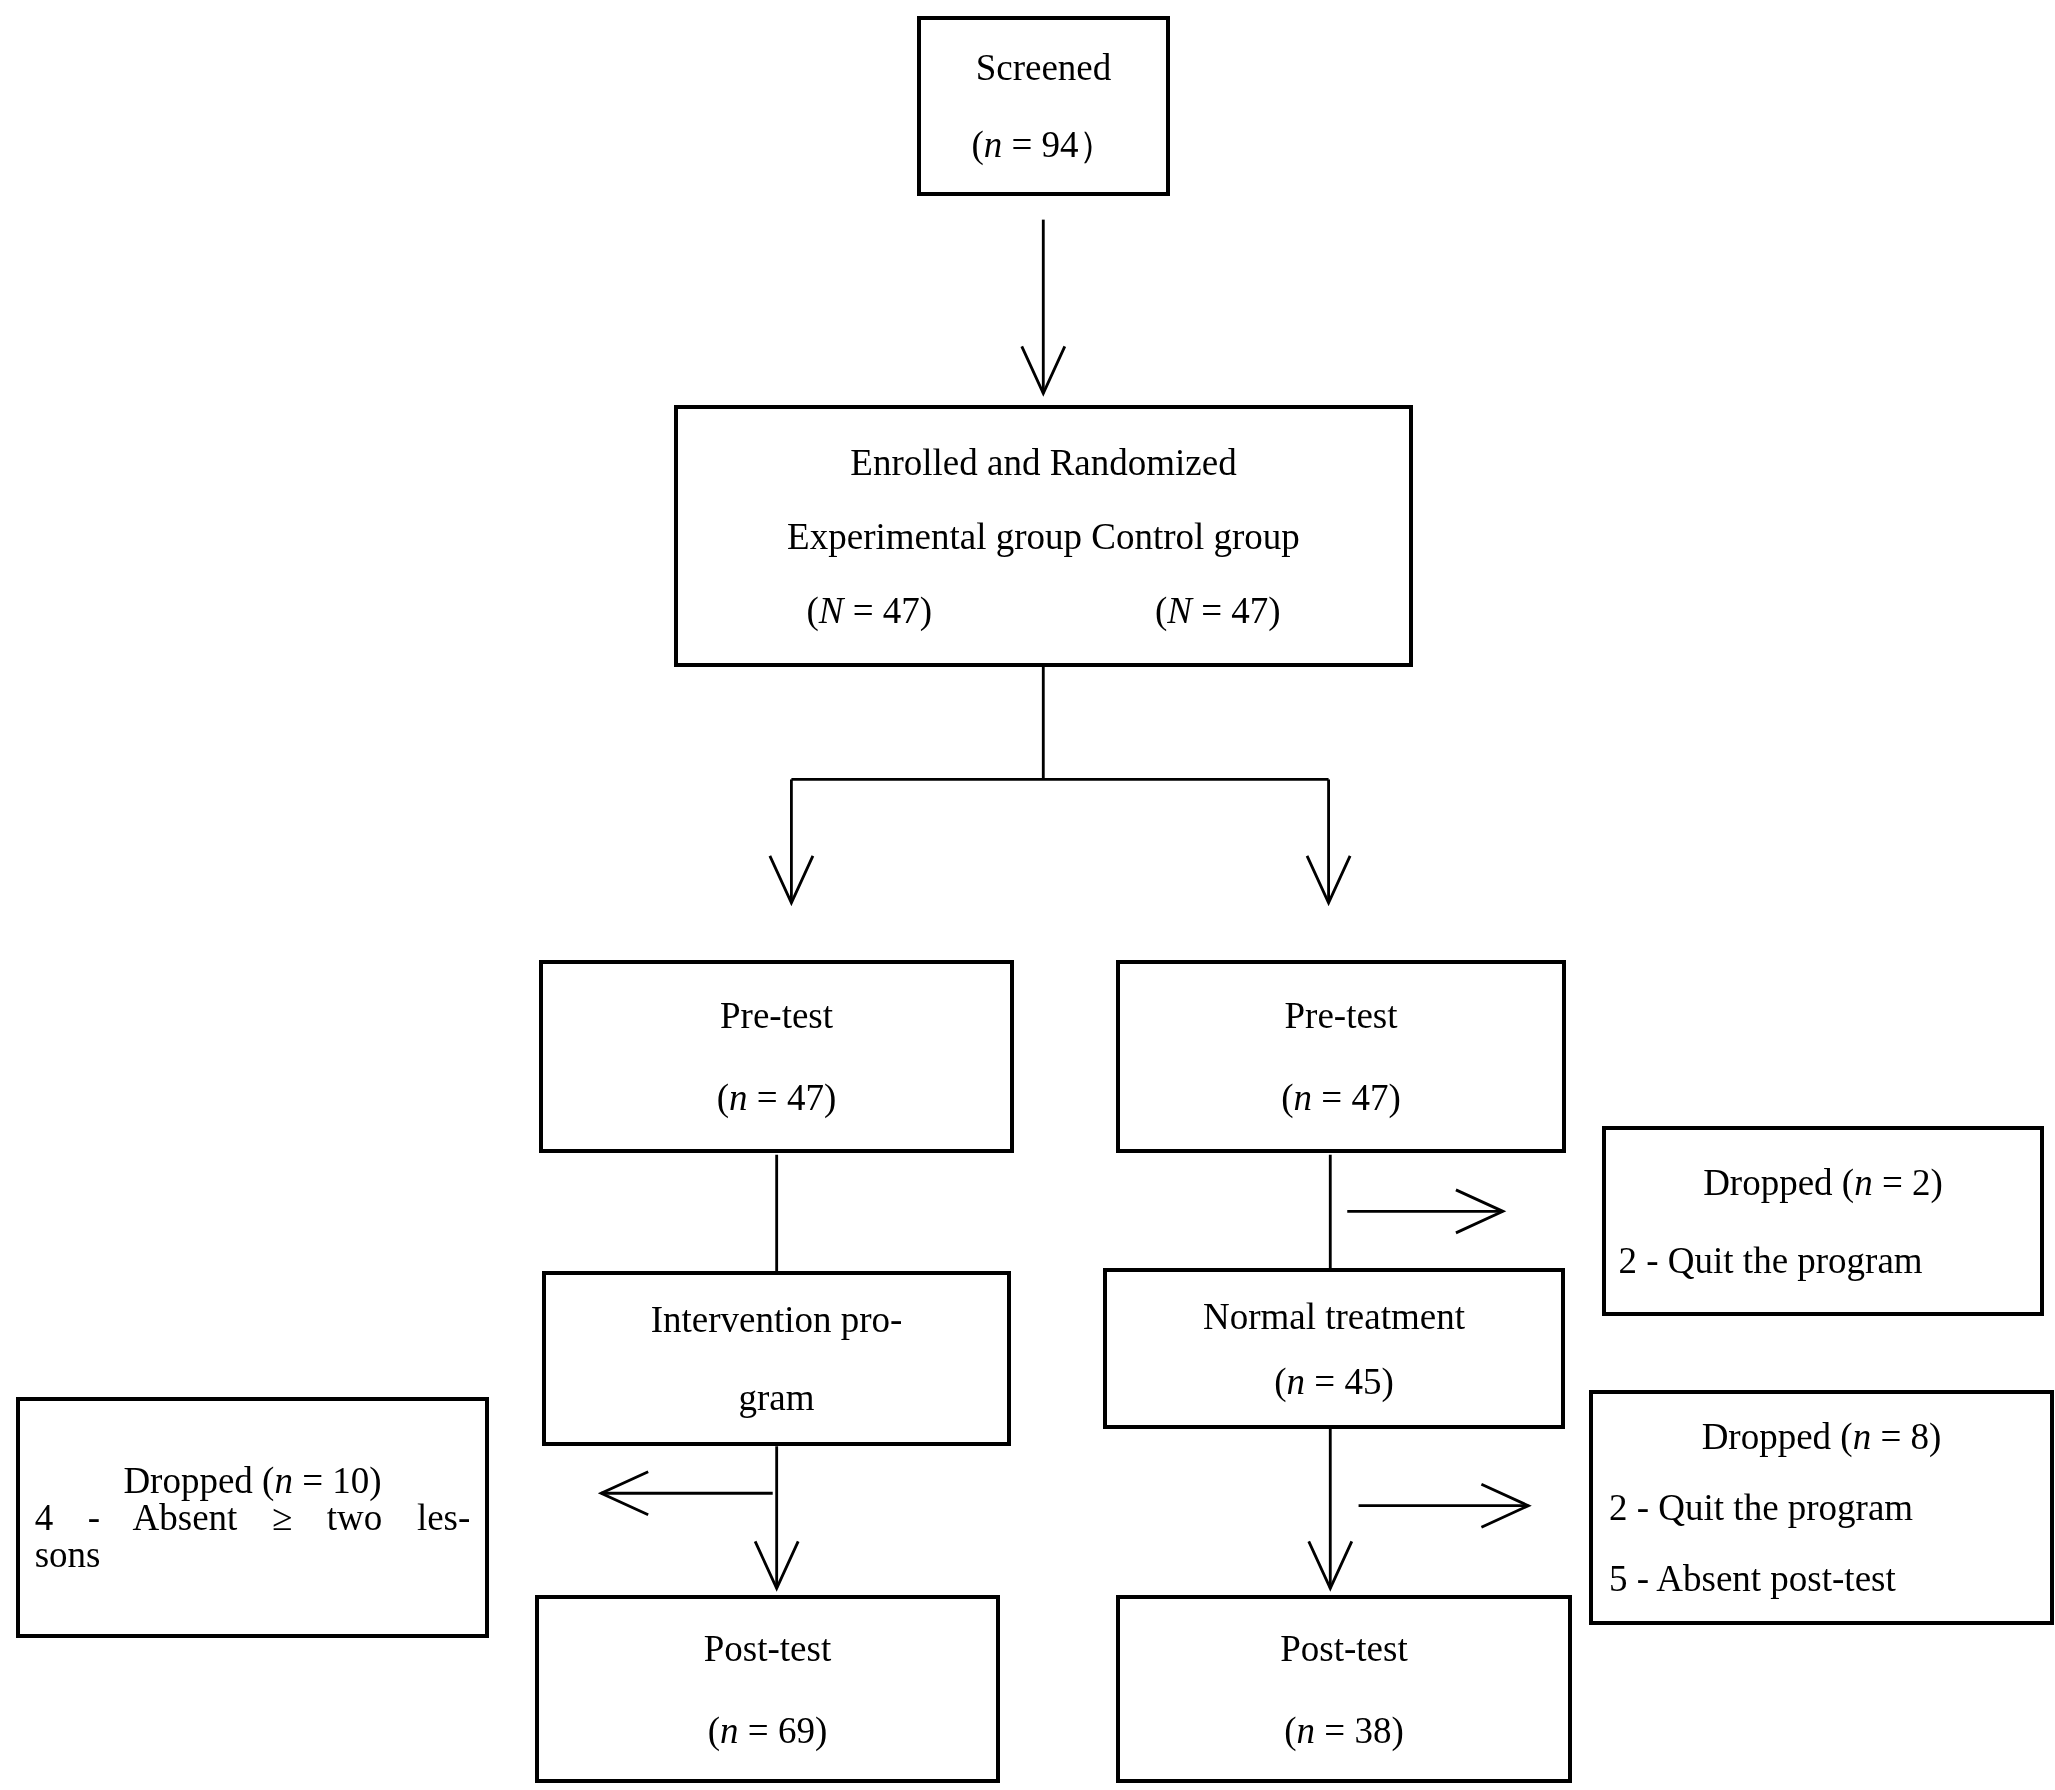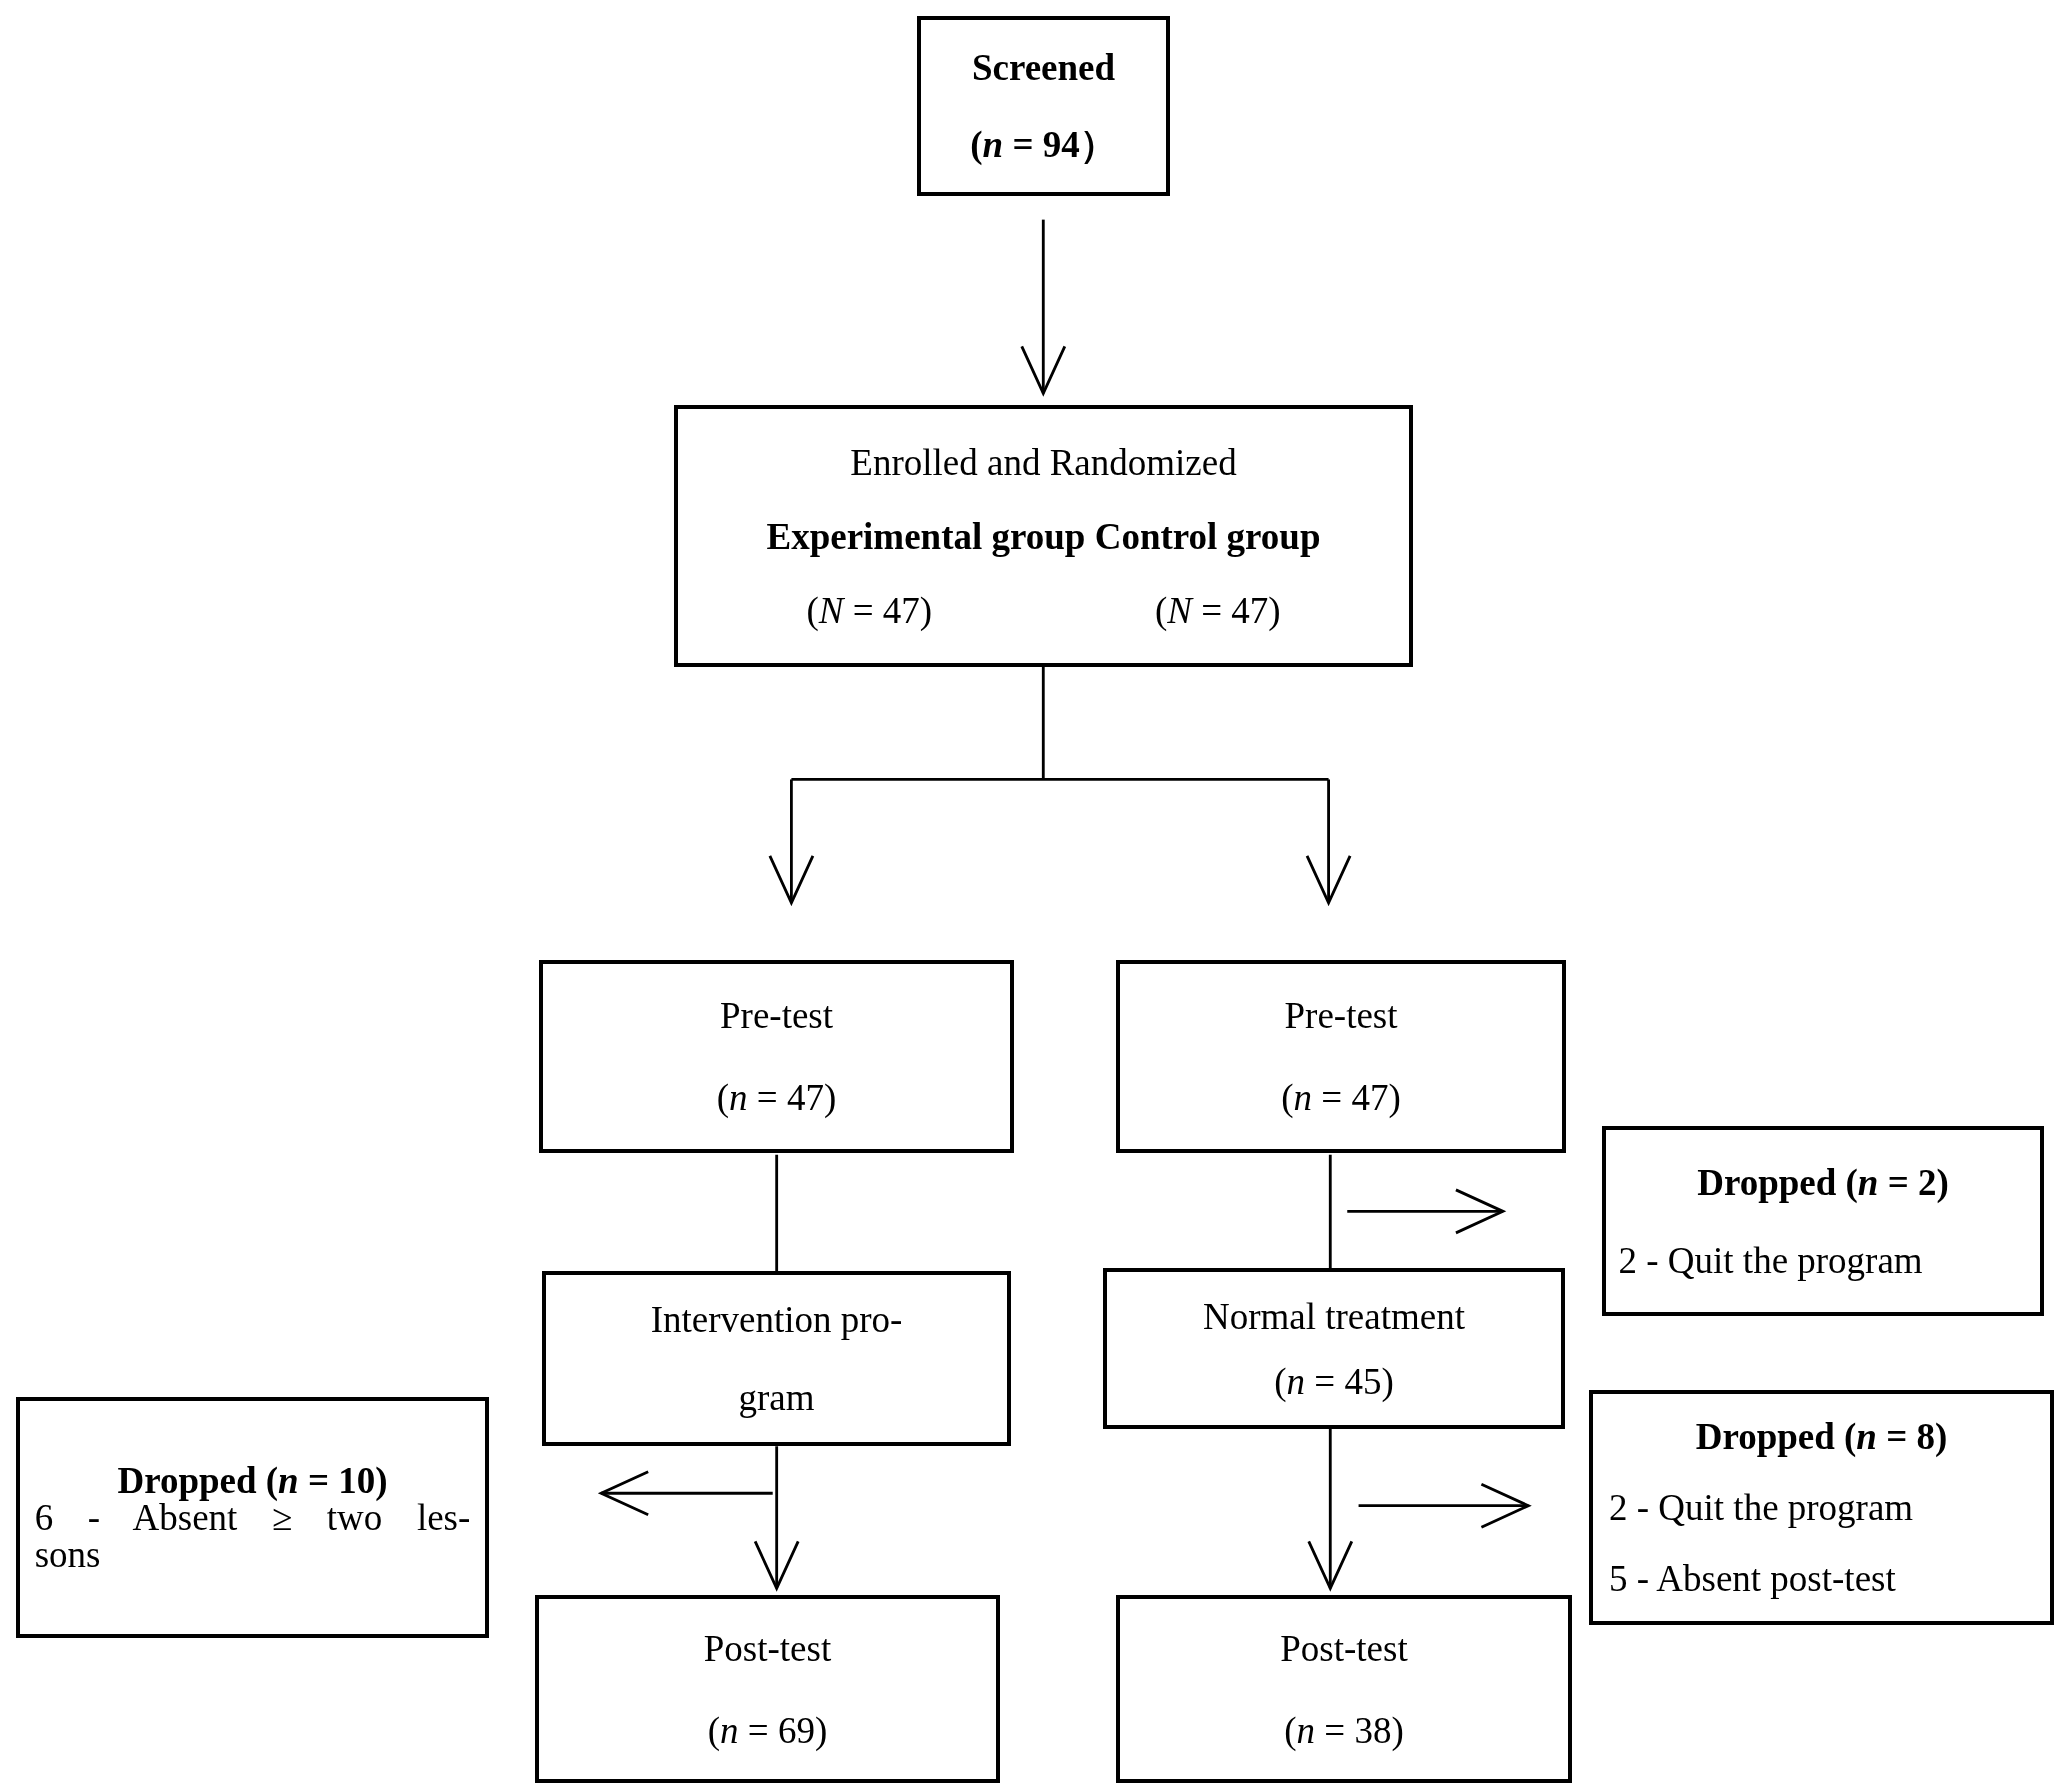--- a/index.html
+++ b/index.html
@@ -24,21 +24,21 @@
     background: #ffffff;
     display: flex;
     flex-direction: column;
     align-items: center;
     justify-content: center;
     text-align: center;
     font-size: 37px;
     line-height: 1;
   }
   .line { width: 100%; }
-  .bold { font-weight: bold; }
+  .bold { font-weight: normal; }
   .var  { font-style: italic; }
   .left-align  { text-align: left; }
   .justify-line {
     text-align: justify;
     text-align-last: justify;
   }
   .counts-row {
     display: flex;
     justify-content: space-around;
     box-sizing: border-box;
@@ -113,21 +113,21 @@
     <div class="line">gram</div>
   </div>
 
   <div class="box" style="left:1103px; top:1268px; width:462px; height:161px; gap:28px;">
     <div class="line">Normal treatment</div>
     <div class="line"><span>(</span><span class="var">n</span><span> = 45)</span></div>
   </div>
 
   <div class="box" style="left:16px; top:1397px; width:473px; height:241px; padding:0 14.7px;">
     <div class="line bold"><span>Dropped (</span><span class="var">n</span><span> = 10)</span></div>
-    <div class="line justify-line">6 - Absent ≥ two les-</div>
+    <div class="line justify-line">4 - Absent ≥ two les-</div>
     <div class="line left-align">sons</div>
   </div>
 
   <div class="box" style="left:1589px; top:1390px; width:465px; height:235px; gap:34px; padding:0 16px;">
     <div class="line bold"><span>Dropped (</span><span class="var">n</span><span> = 8)</span></div>
     <div class="line left-align">2 - Quit the program</div>
     <div class="line left-align">5 - Absent post-test</div>
   </div>
 
   <div class="box" style="left:535px; top:1595px; width:465px; height:188px; gap:45px;">

